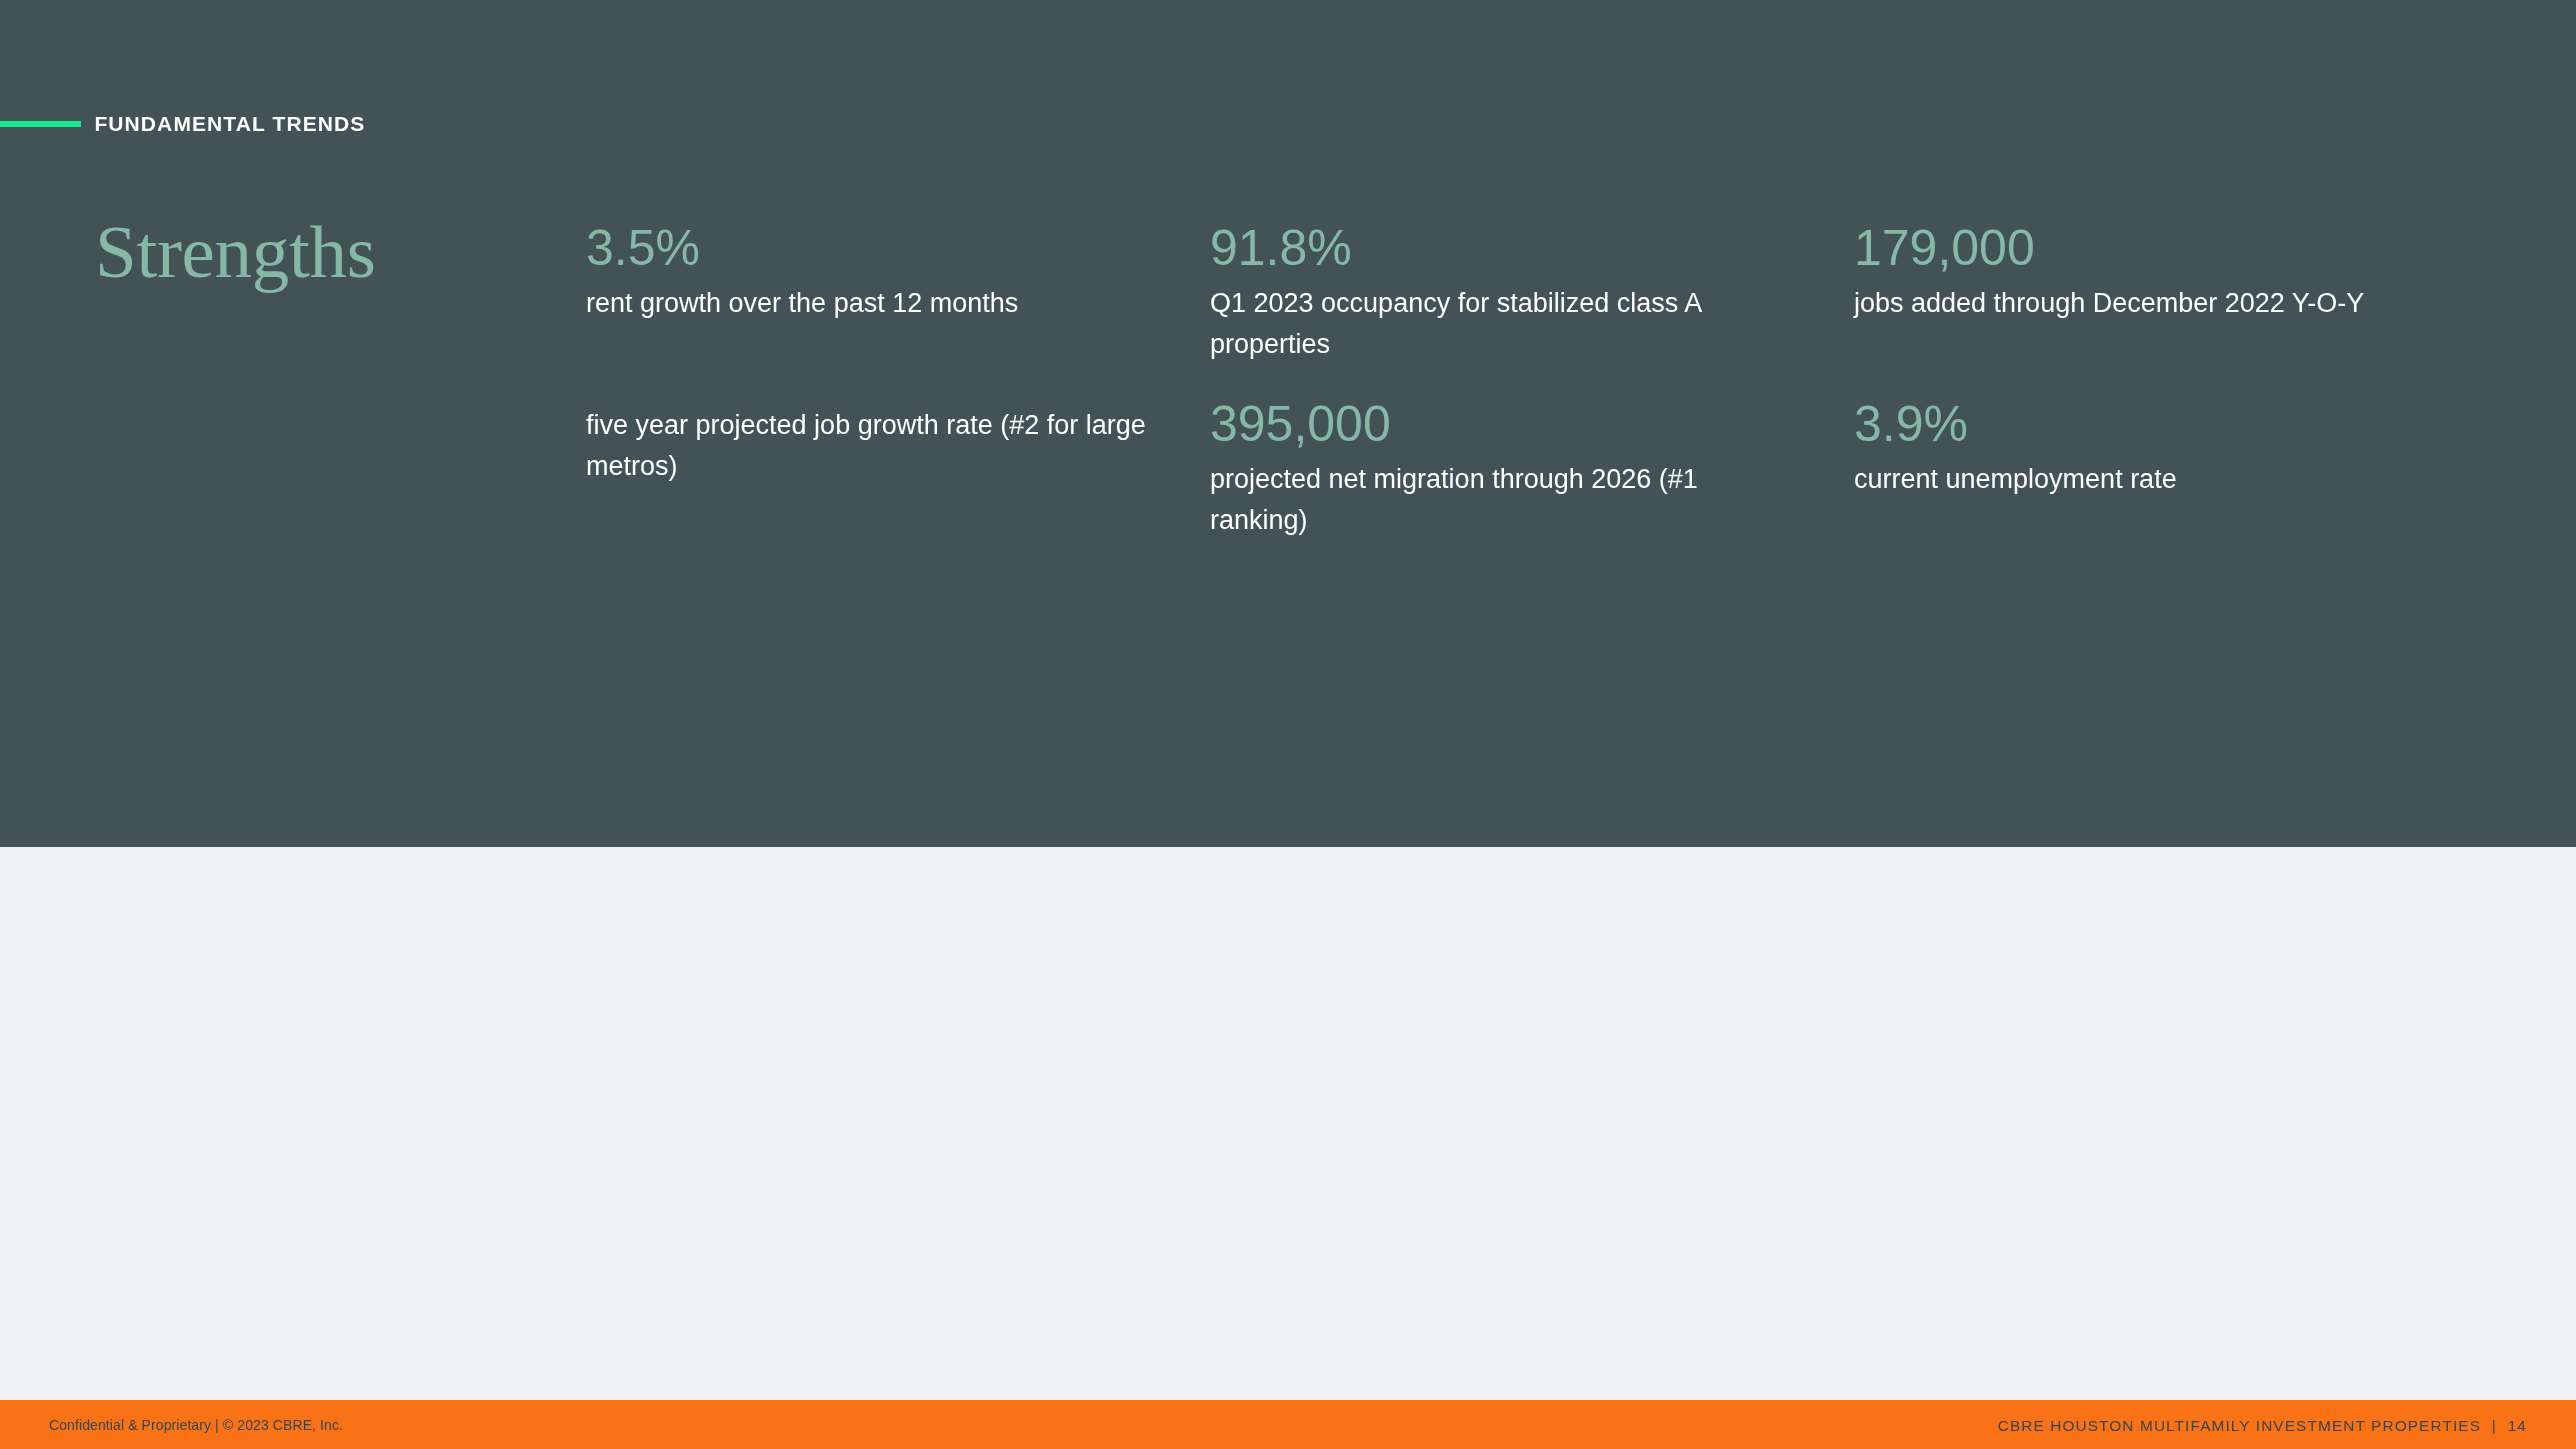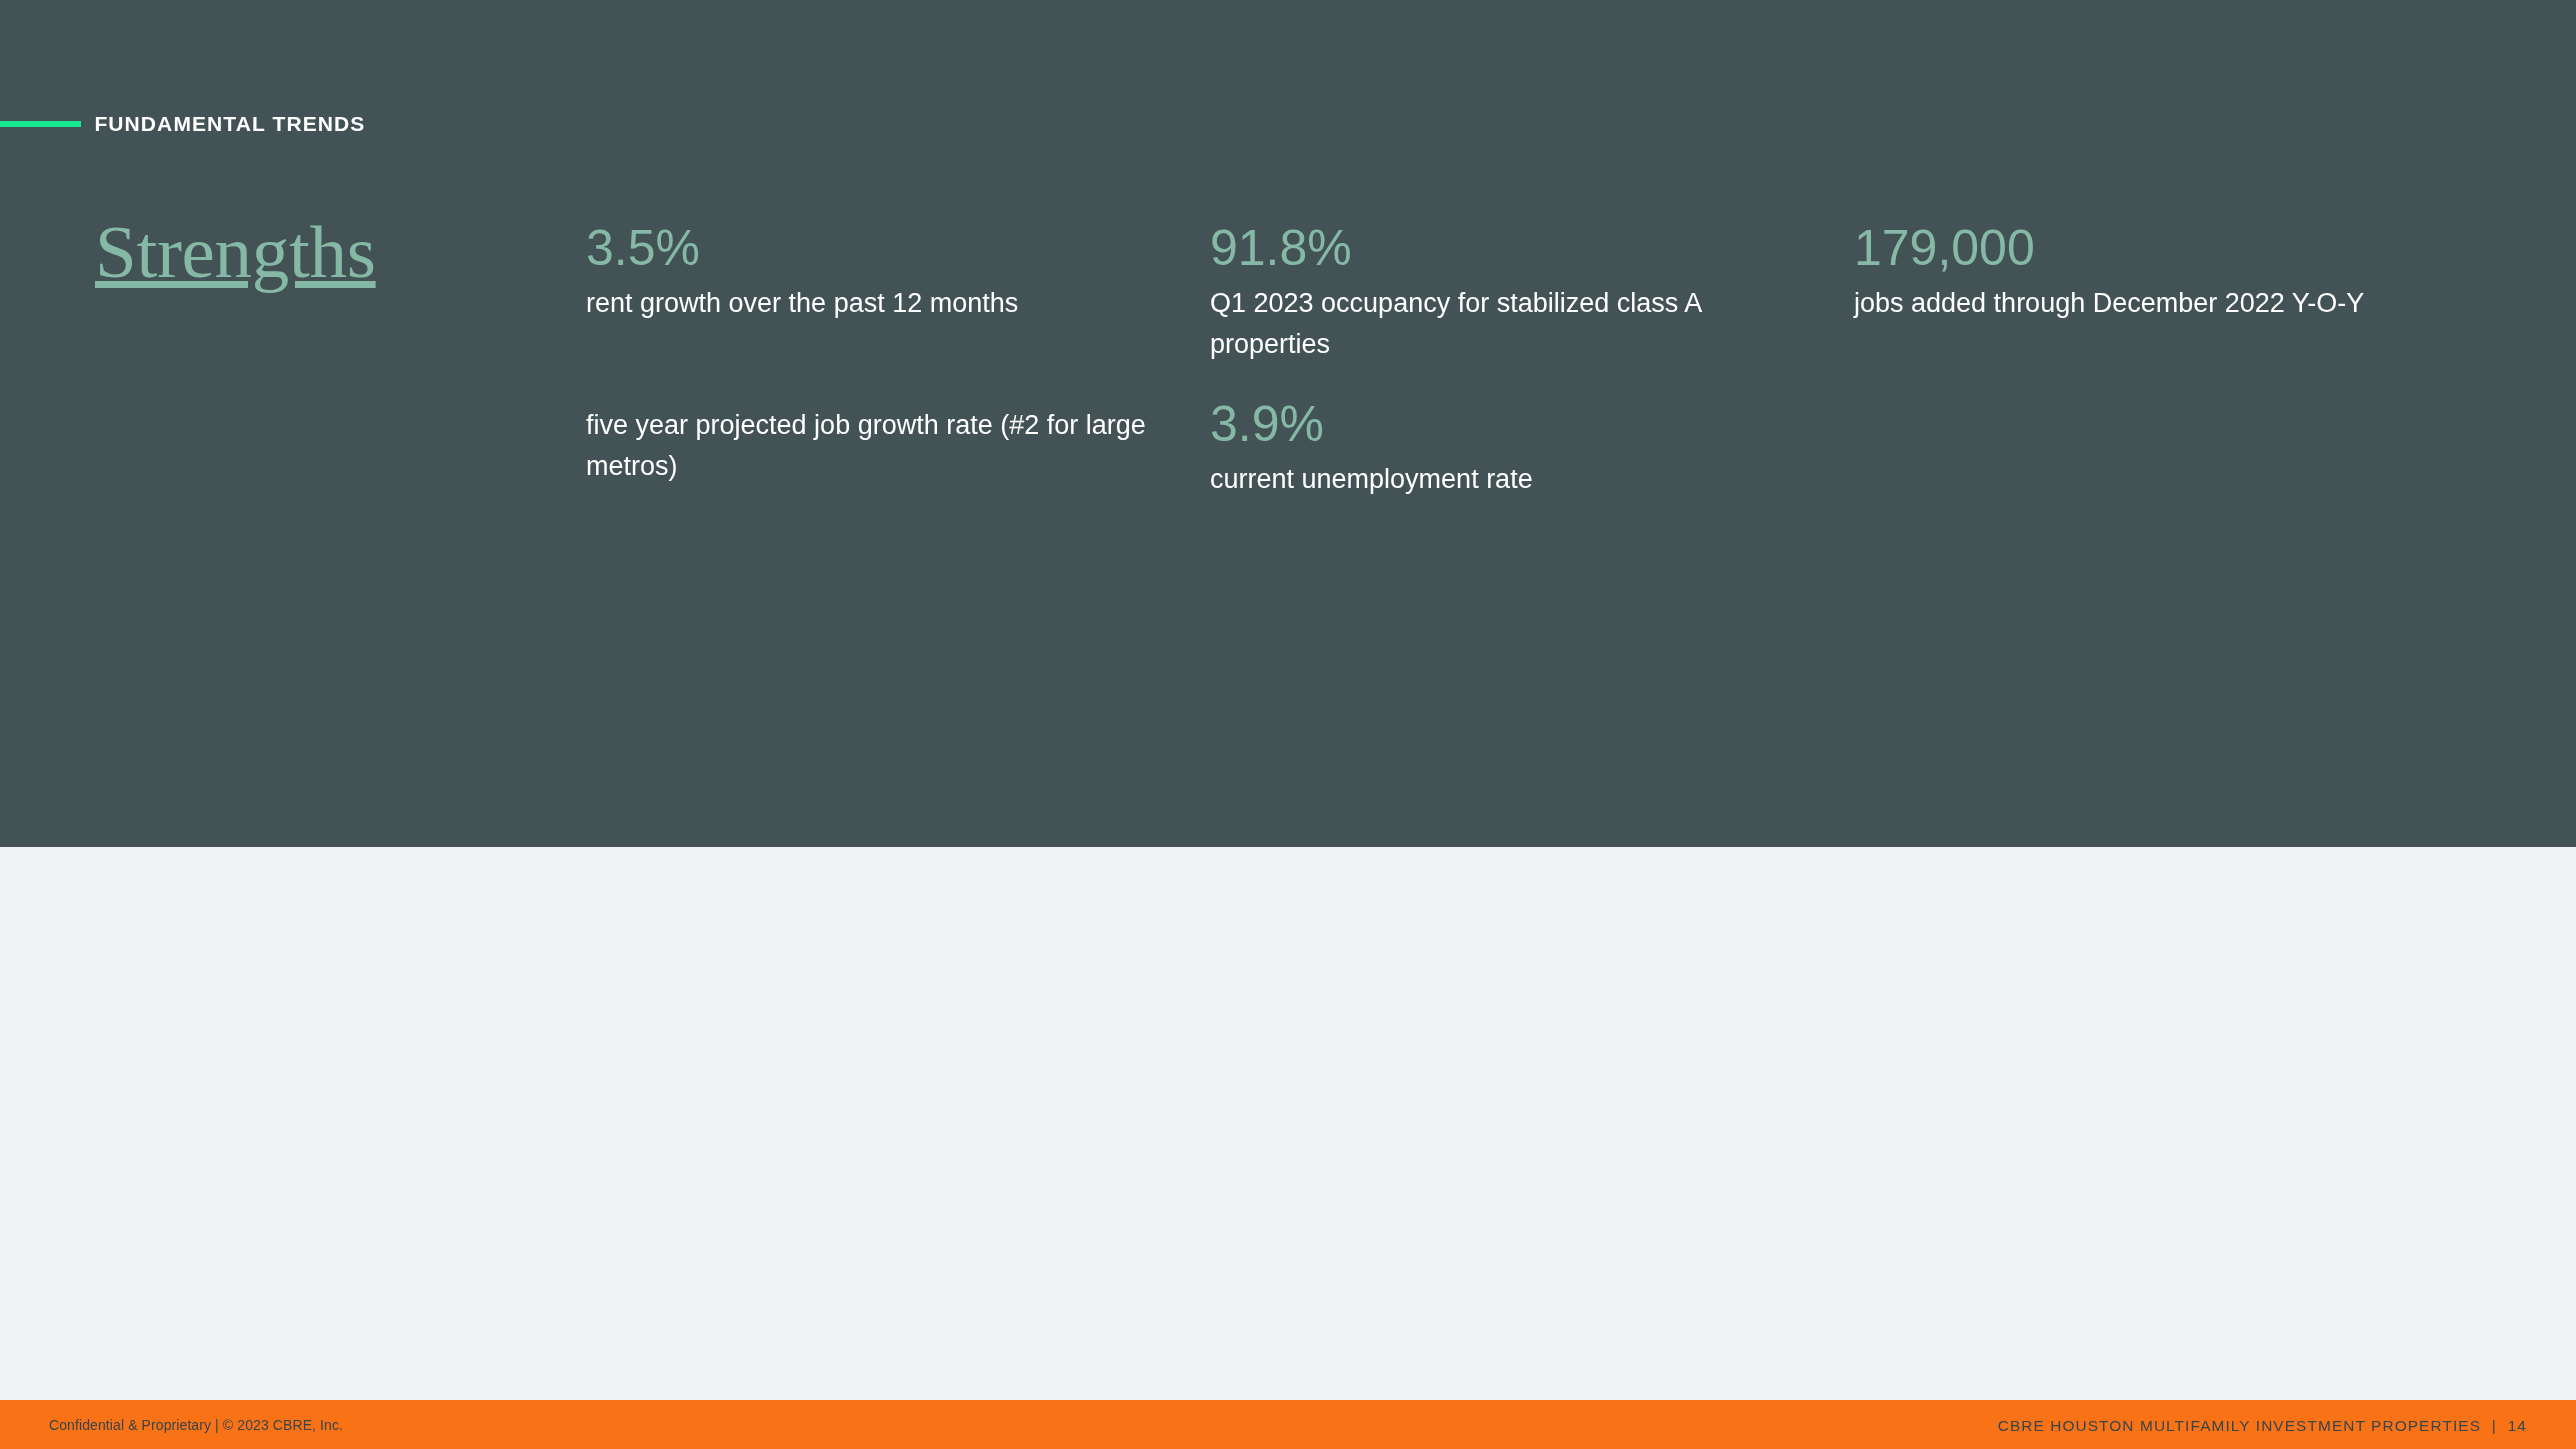--- a/index.html
+++ b/index.html
@@ -39,21 +39,20 @@
 
   .section-title-light {
     position:absolute; left:95px; top:213px;
     font-family:"Liberation Serif", serif;
     font-size:75px;
     font-weight:400;
     color:#85B9A6;
     line-height:1.05;
     letter-spacing:-0.3px;
     white-space:nowrap;
-    text-decoration:underline;
   }
 
   
   .stats-grid {
     position:absolute; left:586px; top:221px;
     width:1892px;
     display:grid;
     grid-template-columns:624px 644px 624px;
     grid-template-rows:auto auto;
     row-gap:31px;
@@ -133,20 +132,24 @@
 
       <div class="stat-cell">
         <div class="stat-value">179,000</div>
         <div class="stat-desc">jobs added through December 2022 Y-O-Y</div>
       </div>
 
       <div class="stat-cell">
         <div class="stat-desc">five year projected job growth rate (#2 for large metros)</div>
       </div>
 
+      <div class="stat-cell">
+        <div class="stat-value">395,000</div>
+        <div class="stat-desc">projected net migration through 2026 (#1 ranking)</div>
+      </div>
 
       <div class="stat-cell">
         <div class="stat-value">3.9%</div>
         <div class="stat-desc">current unemployment rate</div>
       </div>
 
     </div>
   </div>
 
   <div class="panel-light">

